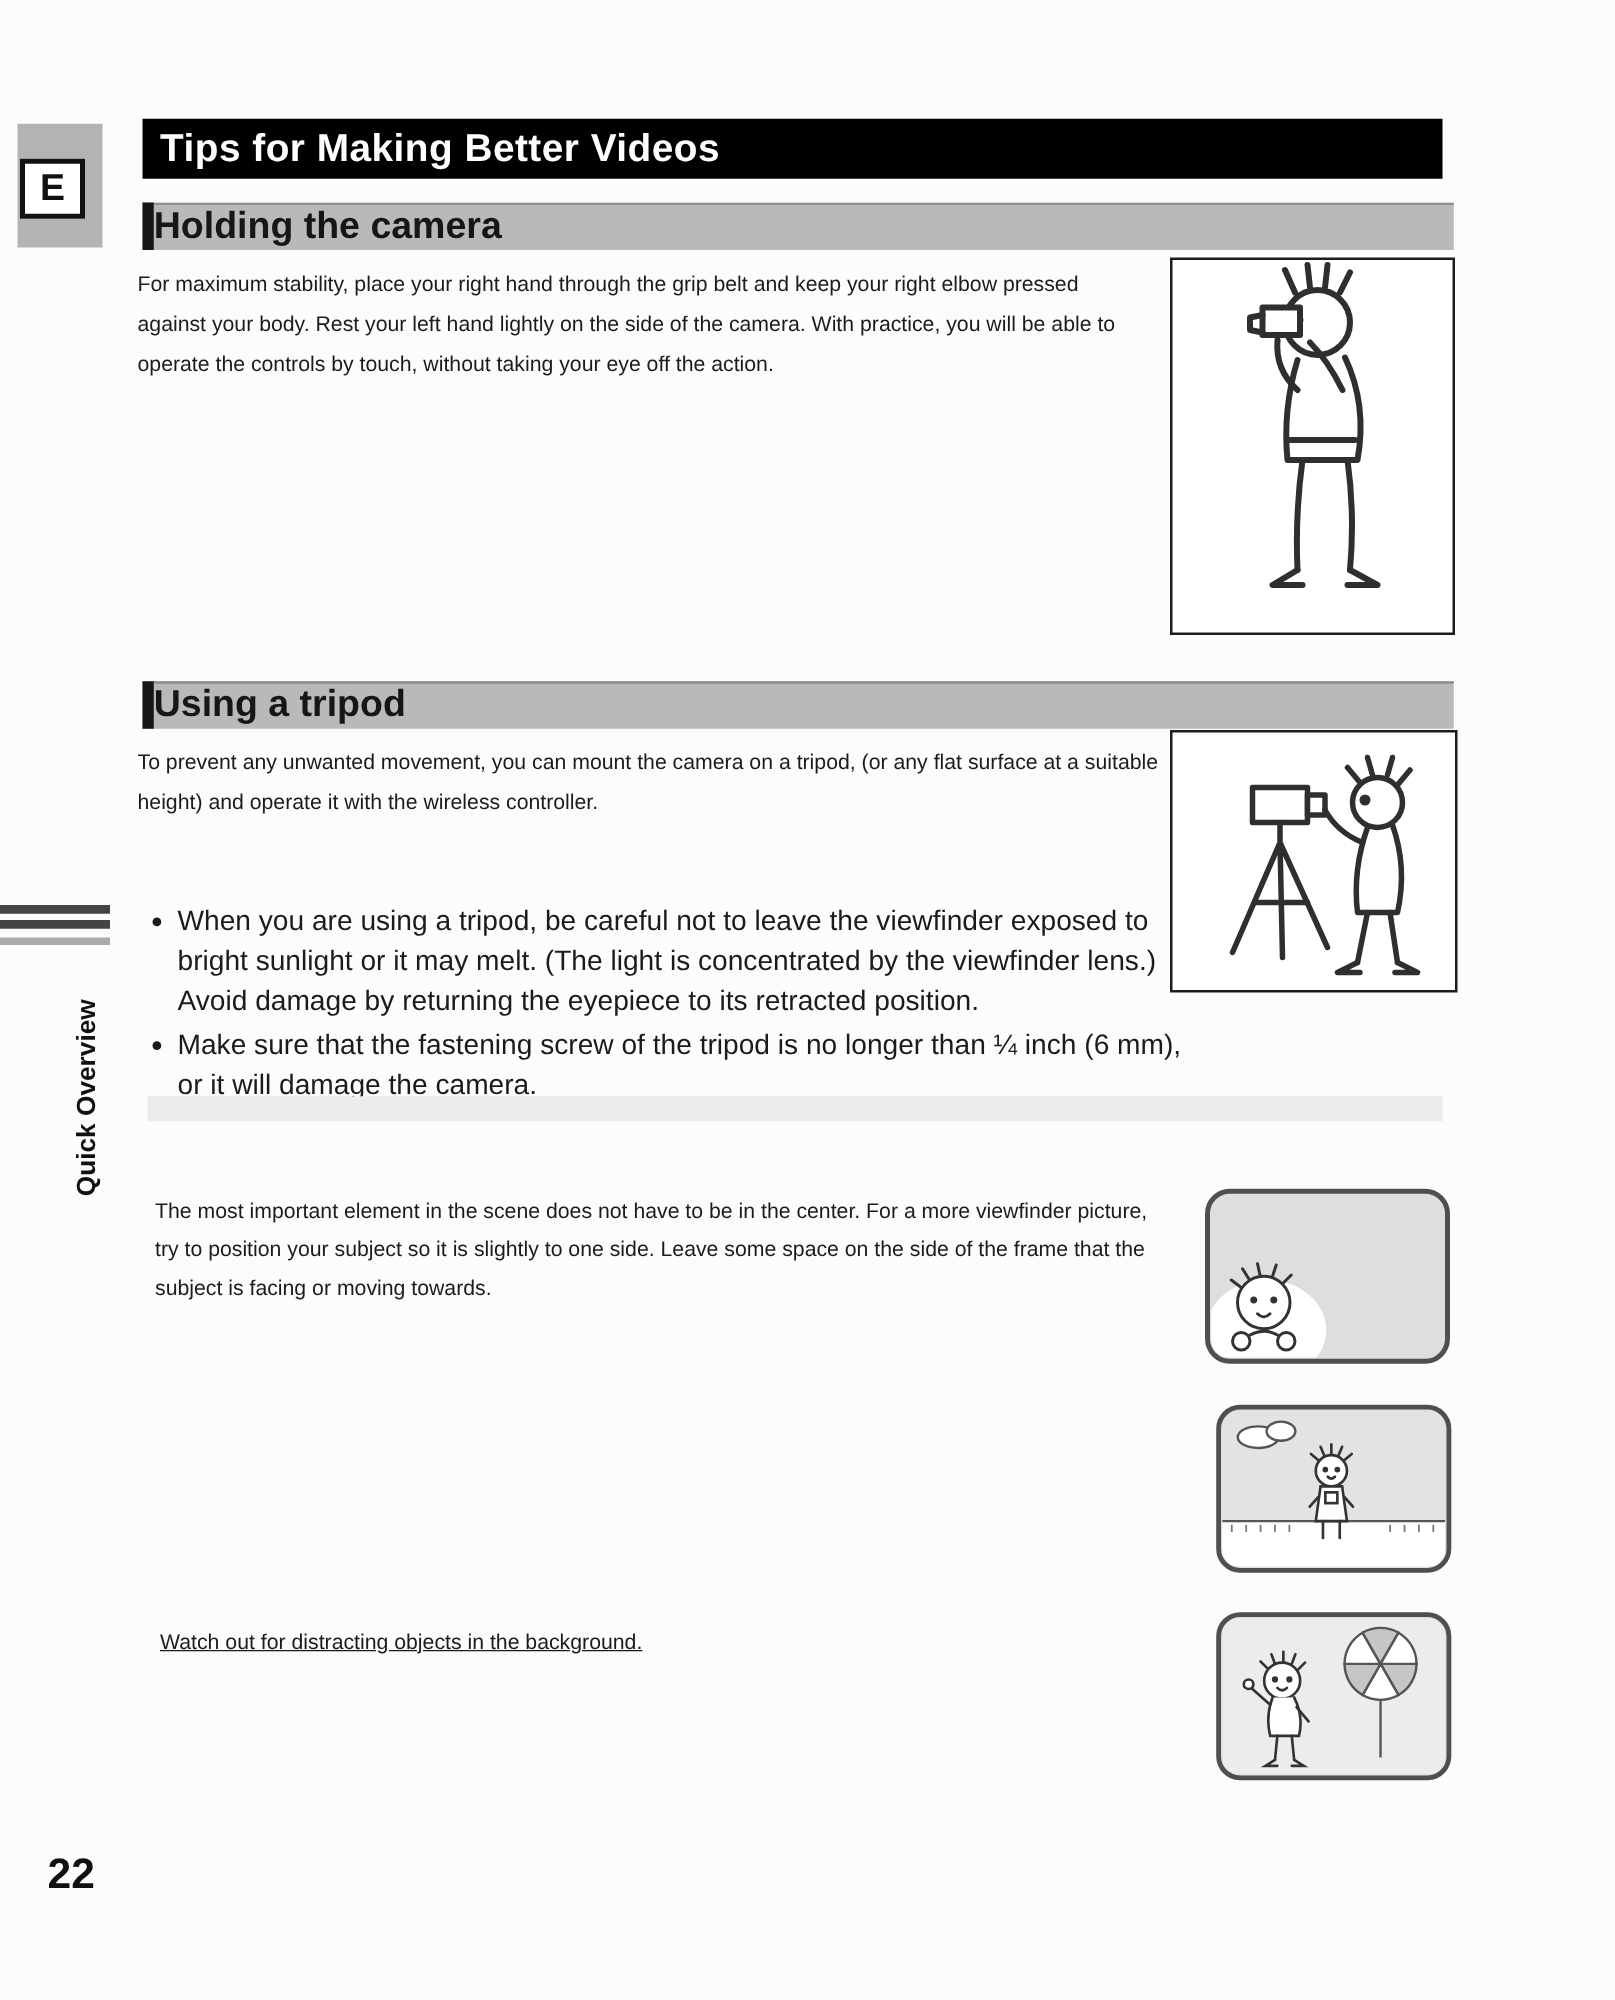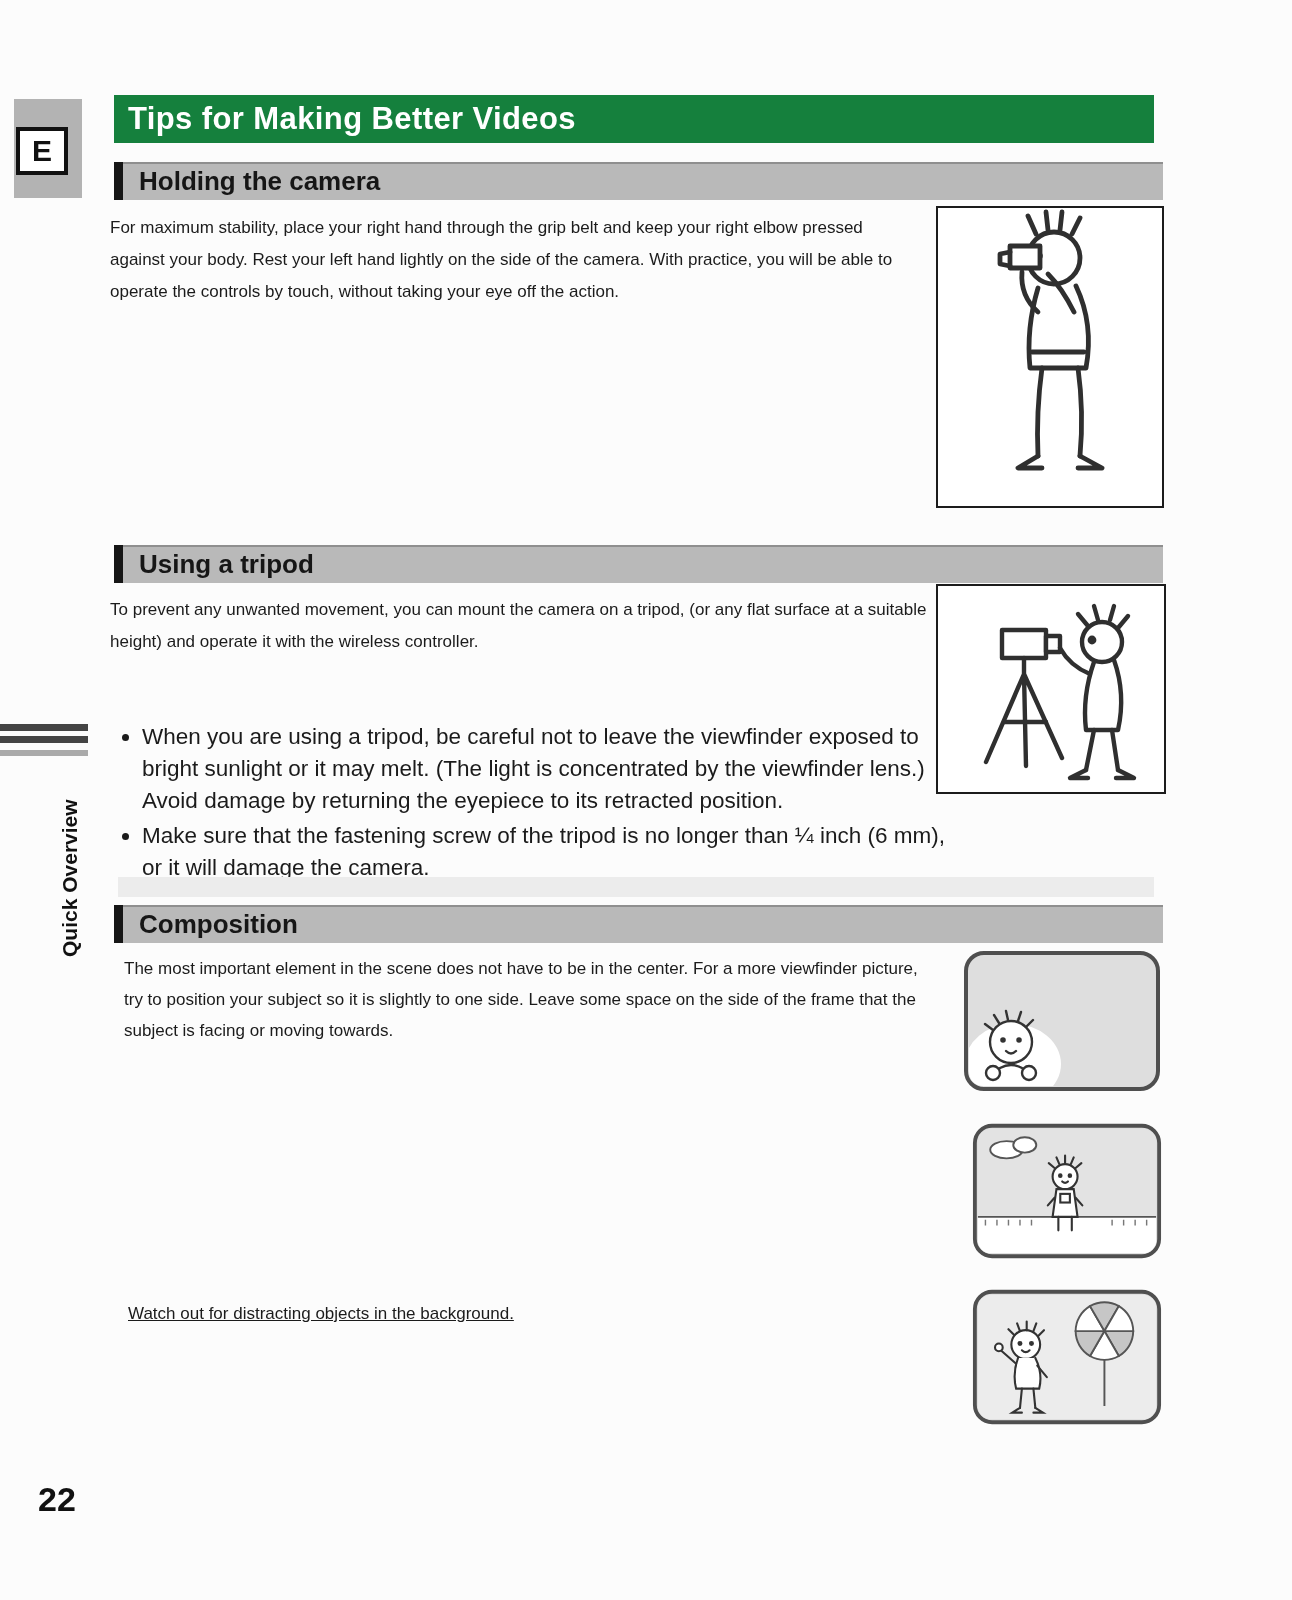--- a/index.html
+++ b/index.html
@@ -32,21 +32,21 @@
     display: flex;
     align-items: center;
     justify-content: center;
   }
 
   
   .title-bar {
     position: absolute;
     left: 114px; top: 95px;
     width: 1040px; height: 48px;
-    background: #15803d;
+    background: #000000;
     display: flex;
     align-items: center;
   }
   .title-text {
     color: #ffffff;
     font-size: 31px;
     font-weight: bold;
     padding-left: 14px;
     letter-spacing: 0.4px;
   }
@@ -56,24 +56,23 @@
     position: absolute;
     left: 114px;
     width: 1040px; height: 38px;
     background: #b9b9b9;
     border-left: 9px solid #161616;
     box-shadow: inset 0 2px 0 #8f8f8f;
     display: flex;
     align-items: center;
   }
   .section-bar .section-label {
-    font-size: 26px;
+    font-size: 30px;
     font-weight: bold;
     color: #161616;
-    padding-left: 16px;
   }
 
   
   .body {
     position: absolute;
     margin: 0;
     font-size: 17px;
     line-height: 32px;
     color: #1b1b1b;
   }
@@ -195,23 +194,20 @@
   </div>
 
   <div class="reg-mark" style="top:724px; height:7px; background:#444;"></div>
   <div class="reg-mark" style="top:736px; height:7px; background:#444;"></div>
   <div class="reg-mark" style="top:750px; height:6px; background:#aaa;"></div>
 
   <div class="vertical-label">Quick Overview</div>
 
   <div class="faint-band" style="left:118px; top:877px; width:1036px; height:20px;"></div>
 
-  <div class="section-bar" style="top:905px">
-    <span class="section-label">Composition</span>
-  </div>
 
   <p class="body" style="left:124px; top:953px; width:816px; line-height:31px;">The most important element in the scene does not have to be in the center. For a more viewfinder picture, try to position your subject so it is slightly to one side. Leave some space on the side of the frame that the subject is facing or moving towards.</p>
 
   <div class="screen" style="left:963px; top:950px; width:198px; height:142px;">
     <svg viewBox="0 0 198 142">
       <defs>
           <clipPath id="clip1">
             <rect x="6" y="6" width="186" height="130" rx="14"></rect>
           </clipPath>
         </defs>

